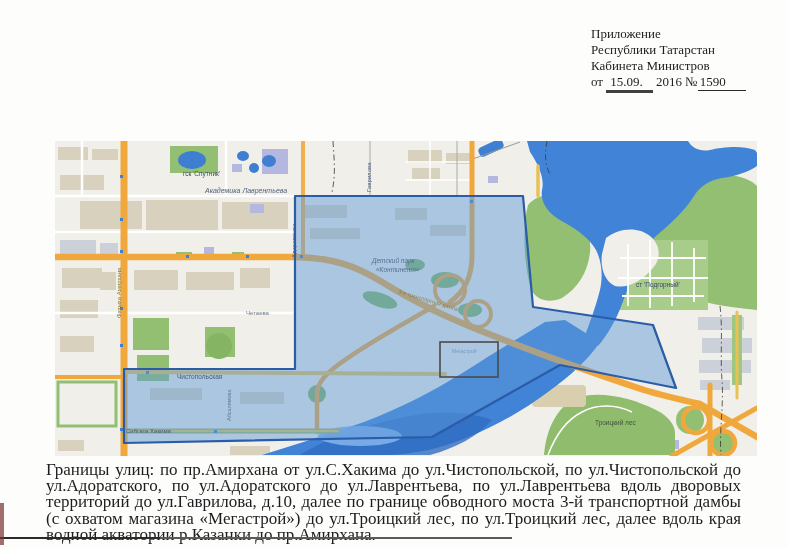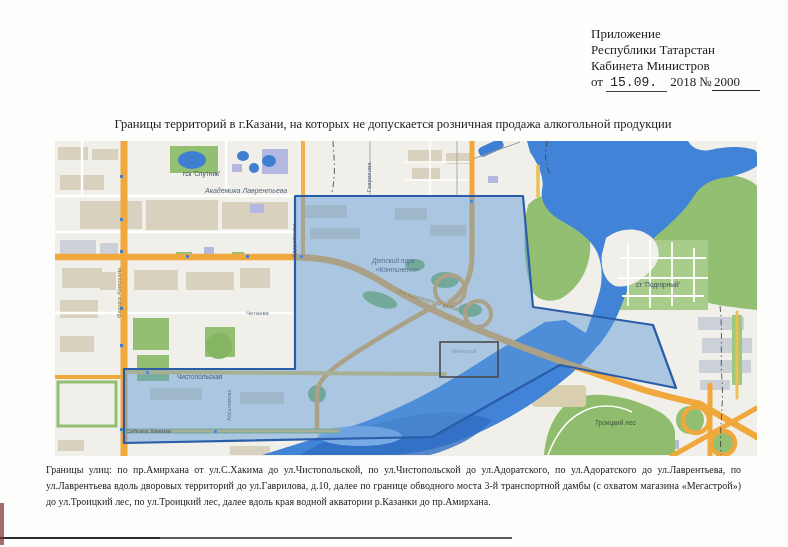--- a/index.html
+++ b/index.html
@@ -3,47 +3,46 @@
 <meta charset="utf-8">
 <style>
   html,body{margin:0;padding:0;background:#ffffff;}
   .page{
     position:relative;width:788px;height:547px;background:#fdfdfc;overflow:hidden;
     font-family:"Liberation Serif", serif;color:#1d1d1f;
   }
   .header-block{position:absolute;left:591px;top:26px;width:180px;font-size:13px;line-height:16px;}
   .header-line{white-space:pre;}
   .date-line{white-space:pre;margin-top:0px;}
-  .u1{border-bottom:1px solid #404040;padding:0 10px 1px 4px;font-family:Liberation Mono, monospace;}
+  .u1{border-bottom:3px solid #404040;padding:0 10px 1px 4px;}
   .u2{border-bottom:1px solid #2a2a2a;padding:0 20px 1px 2px;}
   .doc-title{position:absolute;left:40px;top:117px;width:706px;text-align:center;font-size:12.6px;}
   .map-wrap{position:absolute;left:55px;top:141px;width:702px;height:315px;}
   .description{
     position:absolute;left:46px;top:462px;width:695px;
-    font-size:10px;line-height:16.2px;text-align:justify;
+    font-size:17px;line-height:16.2px;text-align:justify;
   }
   .bottom-line{position:absolute;left:0;top:537px;width:512px;height:2px;background:#5a5a5a;}
   .bottom-line-dark{position:absolute;left:0;top:537px;width:160px;height:2px;background:#2b2b2b;}
   .edge-mark{position:absolute;left:0;top:503px;width:4px;height:42px;background:#7a3030;opacity:.7;}
   .mlabel{font-family:"Liberation Sans", sans-serif;}
   svg{display:block;}
 </style>
 </head>
 <body>
 
 <div class="page">
 
   <div class="header-block">
     <div class="header-line">Приложение</div>
     <div class="header-line">Республики Татарстан</div>
     <div class="header-line">Кабинета Министров</div>
-    <div class="date-line"><span>от </span><span class="u1">15.09.</span><span> 2018 №</span><span class="u2">2000</span></div>
+    <div class="date-line"><span>от </span><span class="u1">15.09.</span><span> 2016 №</span><span class="u2">1590</span></div>
   </div>
 
-  <div class="doc-title">Границы территорий в г.Казани, на которых не допускается розничная продажа алкогольной продукции</div>
 
   <div class="map-wrap">
     <svg width="702" height="315" viewBox="55 141 702 315">
 
       <rect x="55" y="141" width="702" height="315" fill="#f0efe9"></rect>
 
       <g>
         <g fill="#d8d1bd">
           <rect x="58" y="147" width="30" height="13"></rect>
             <rect x="92" y="149" width="26" height="11"></rect>

